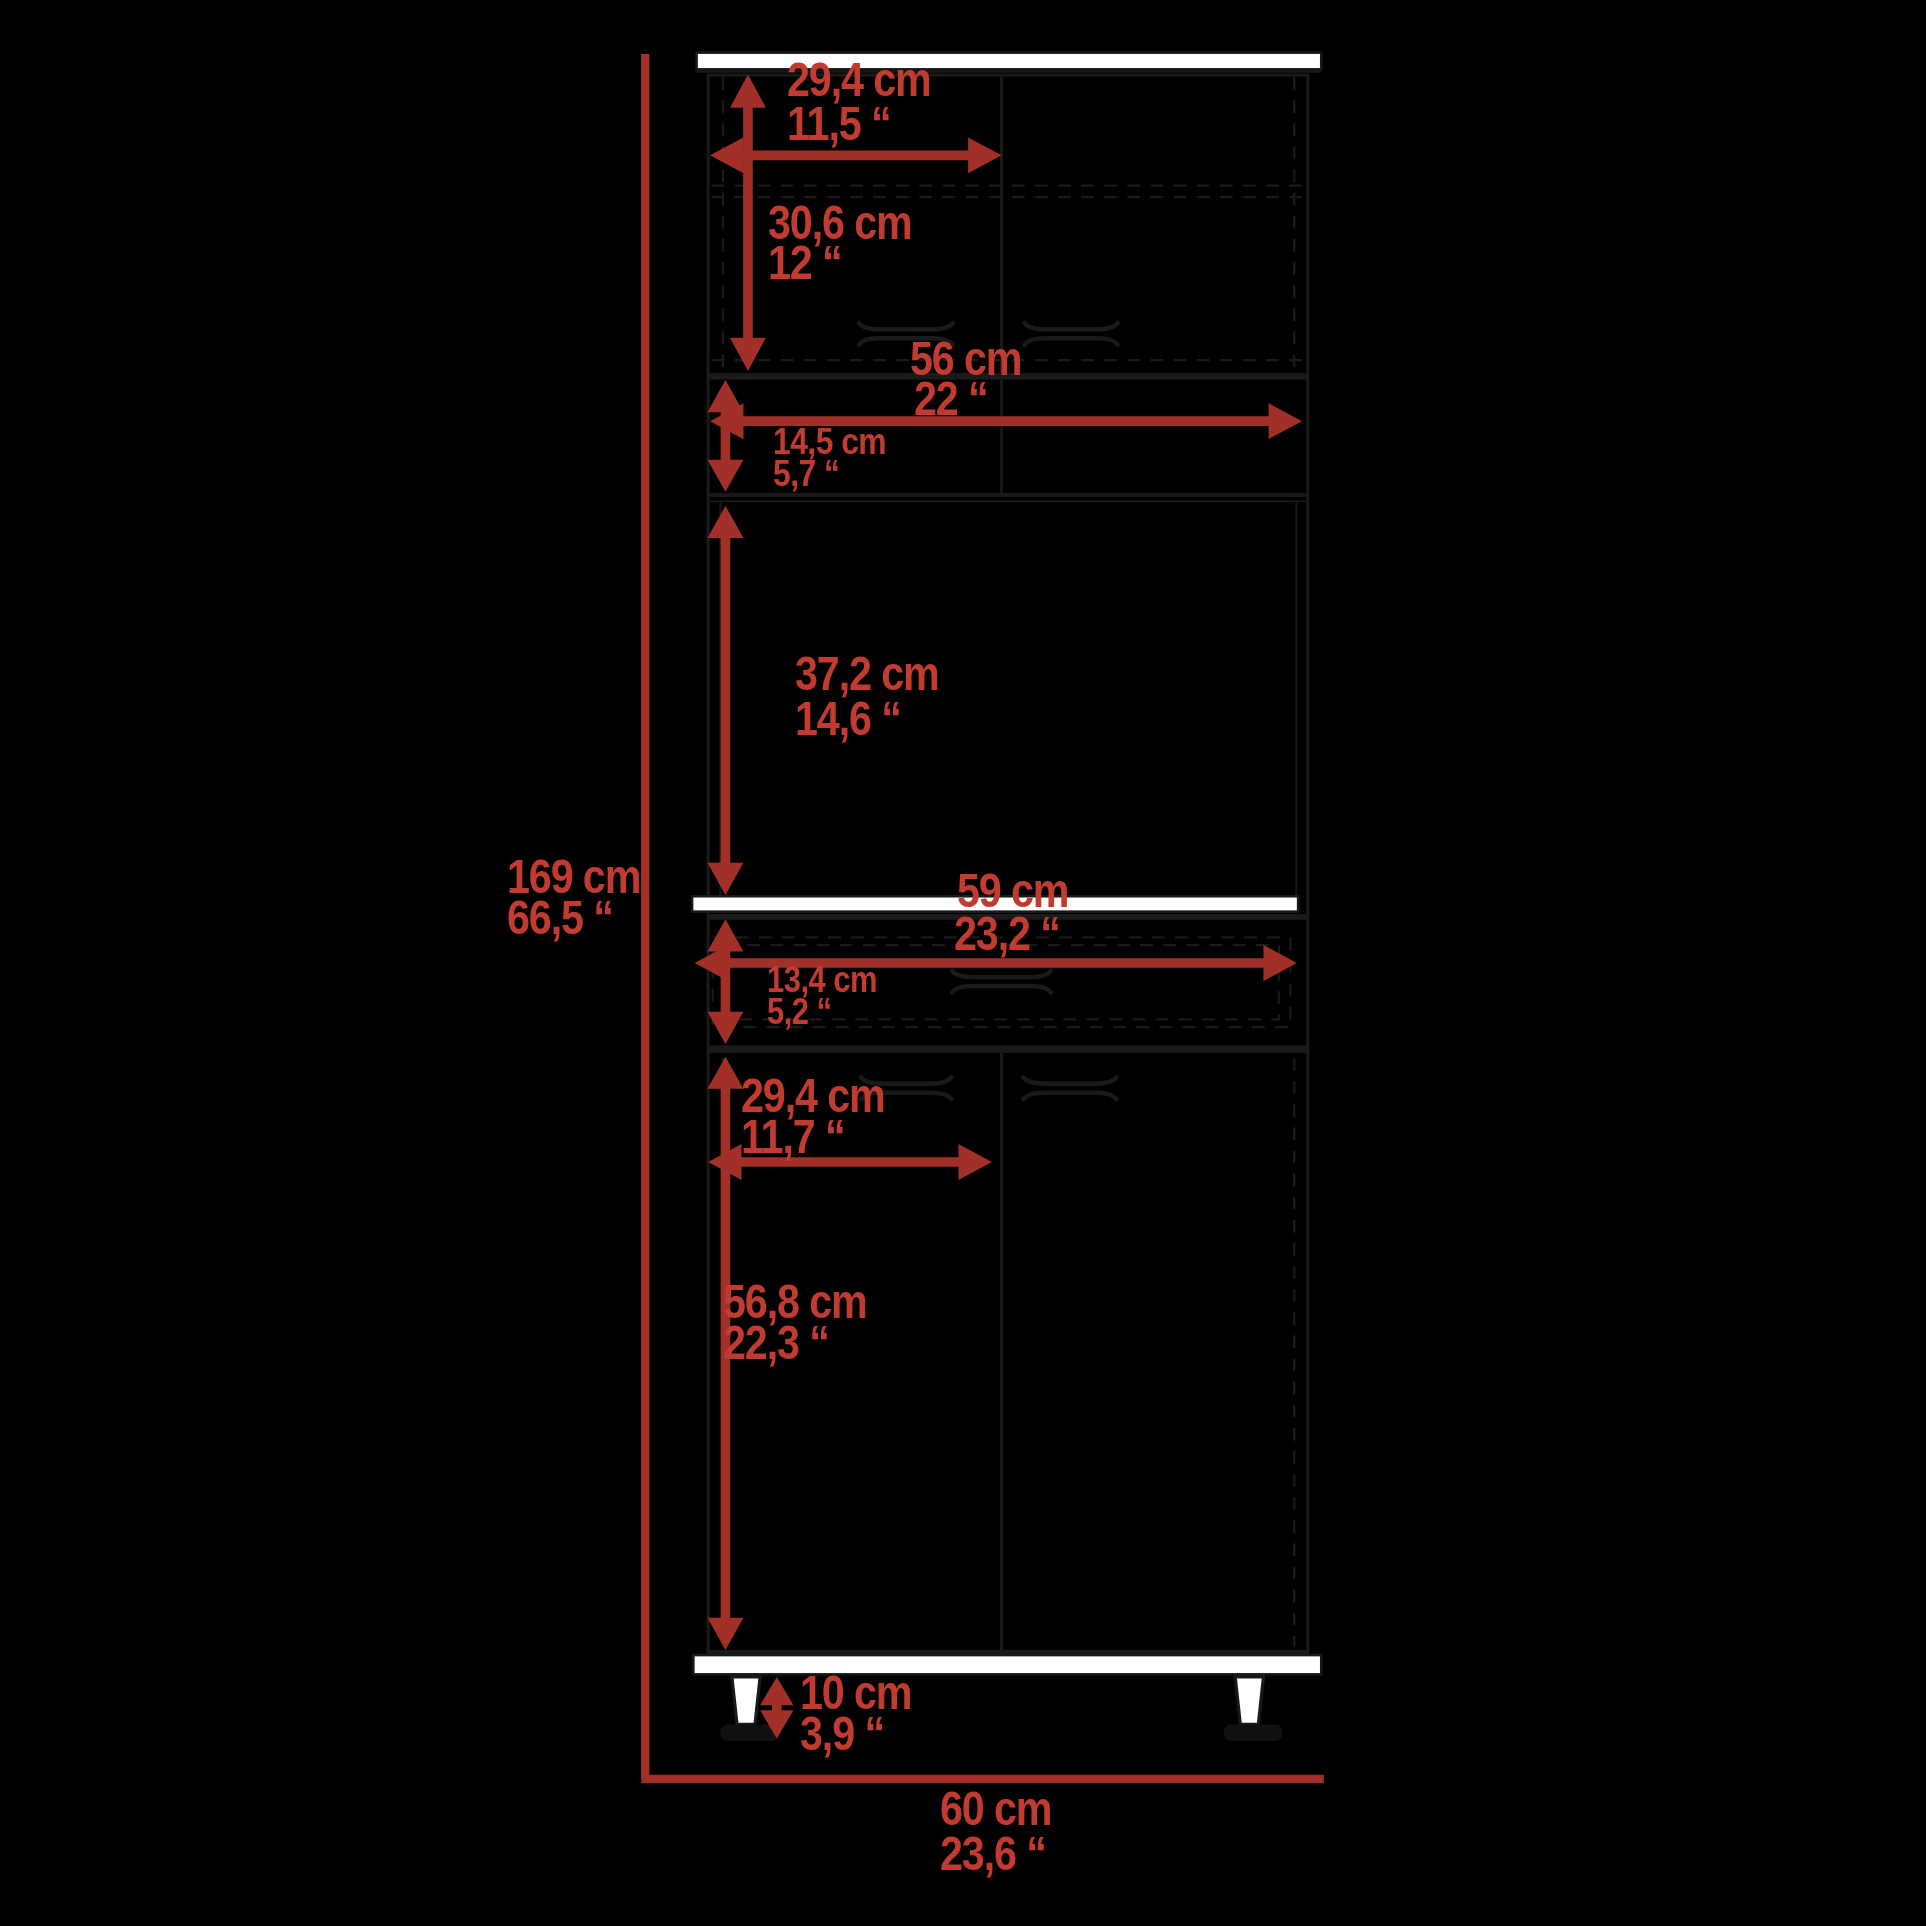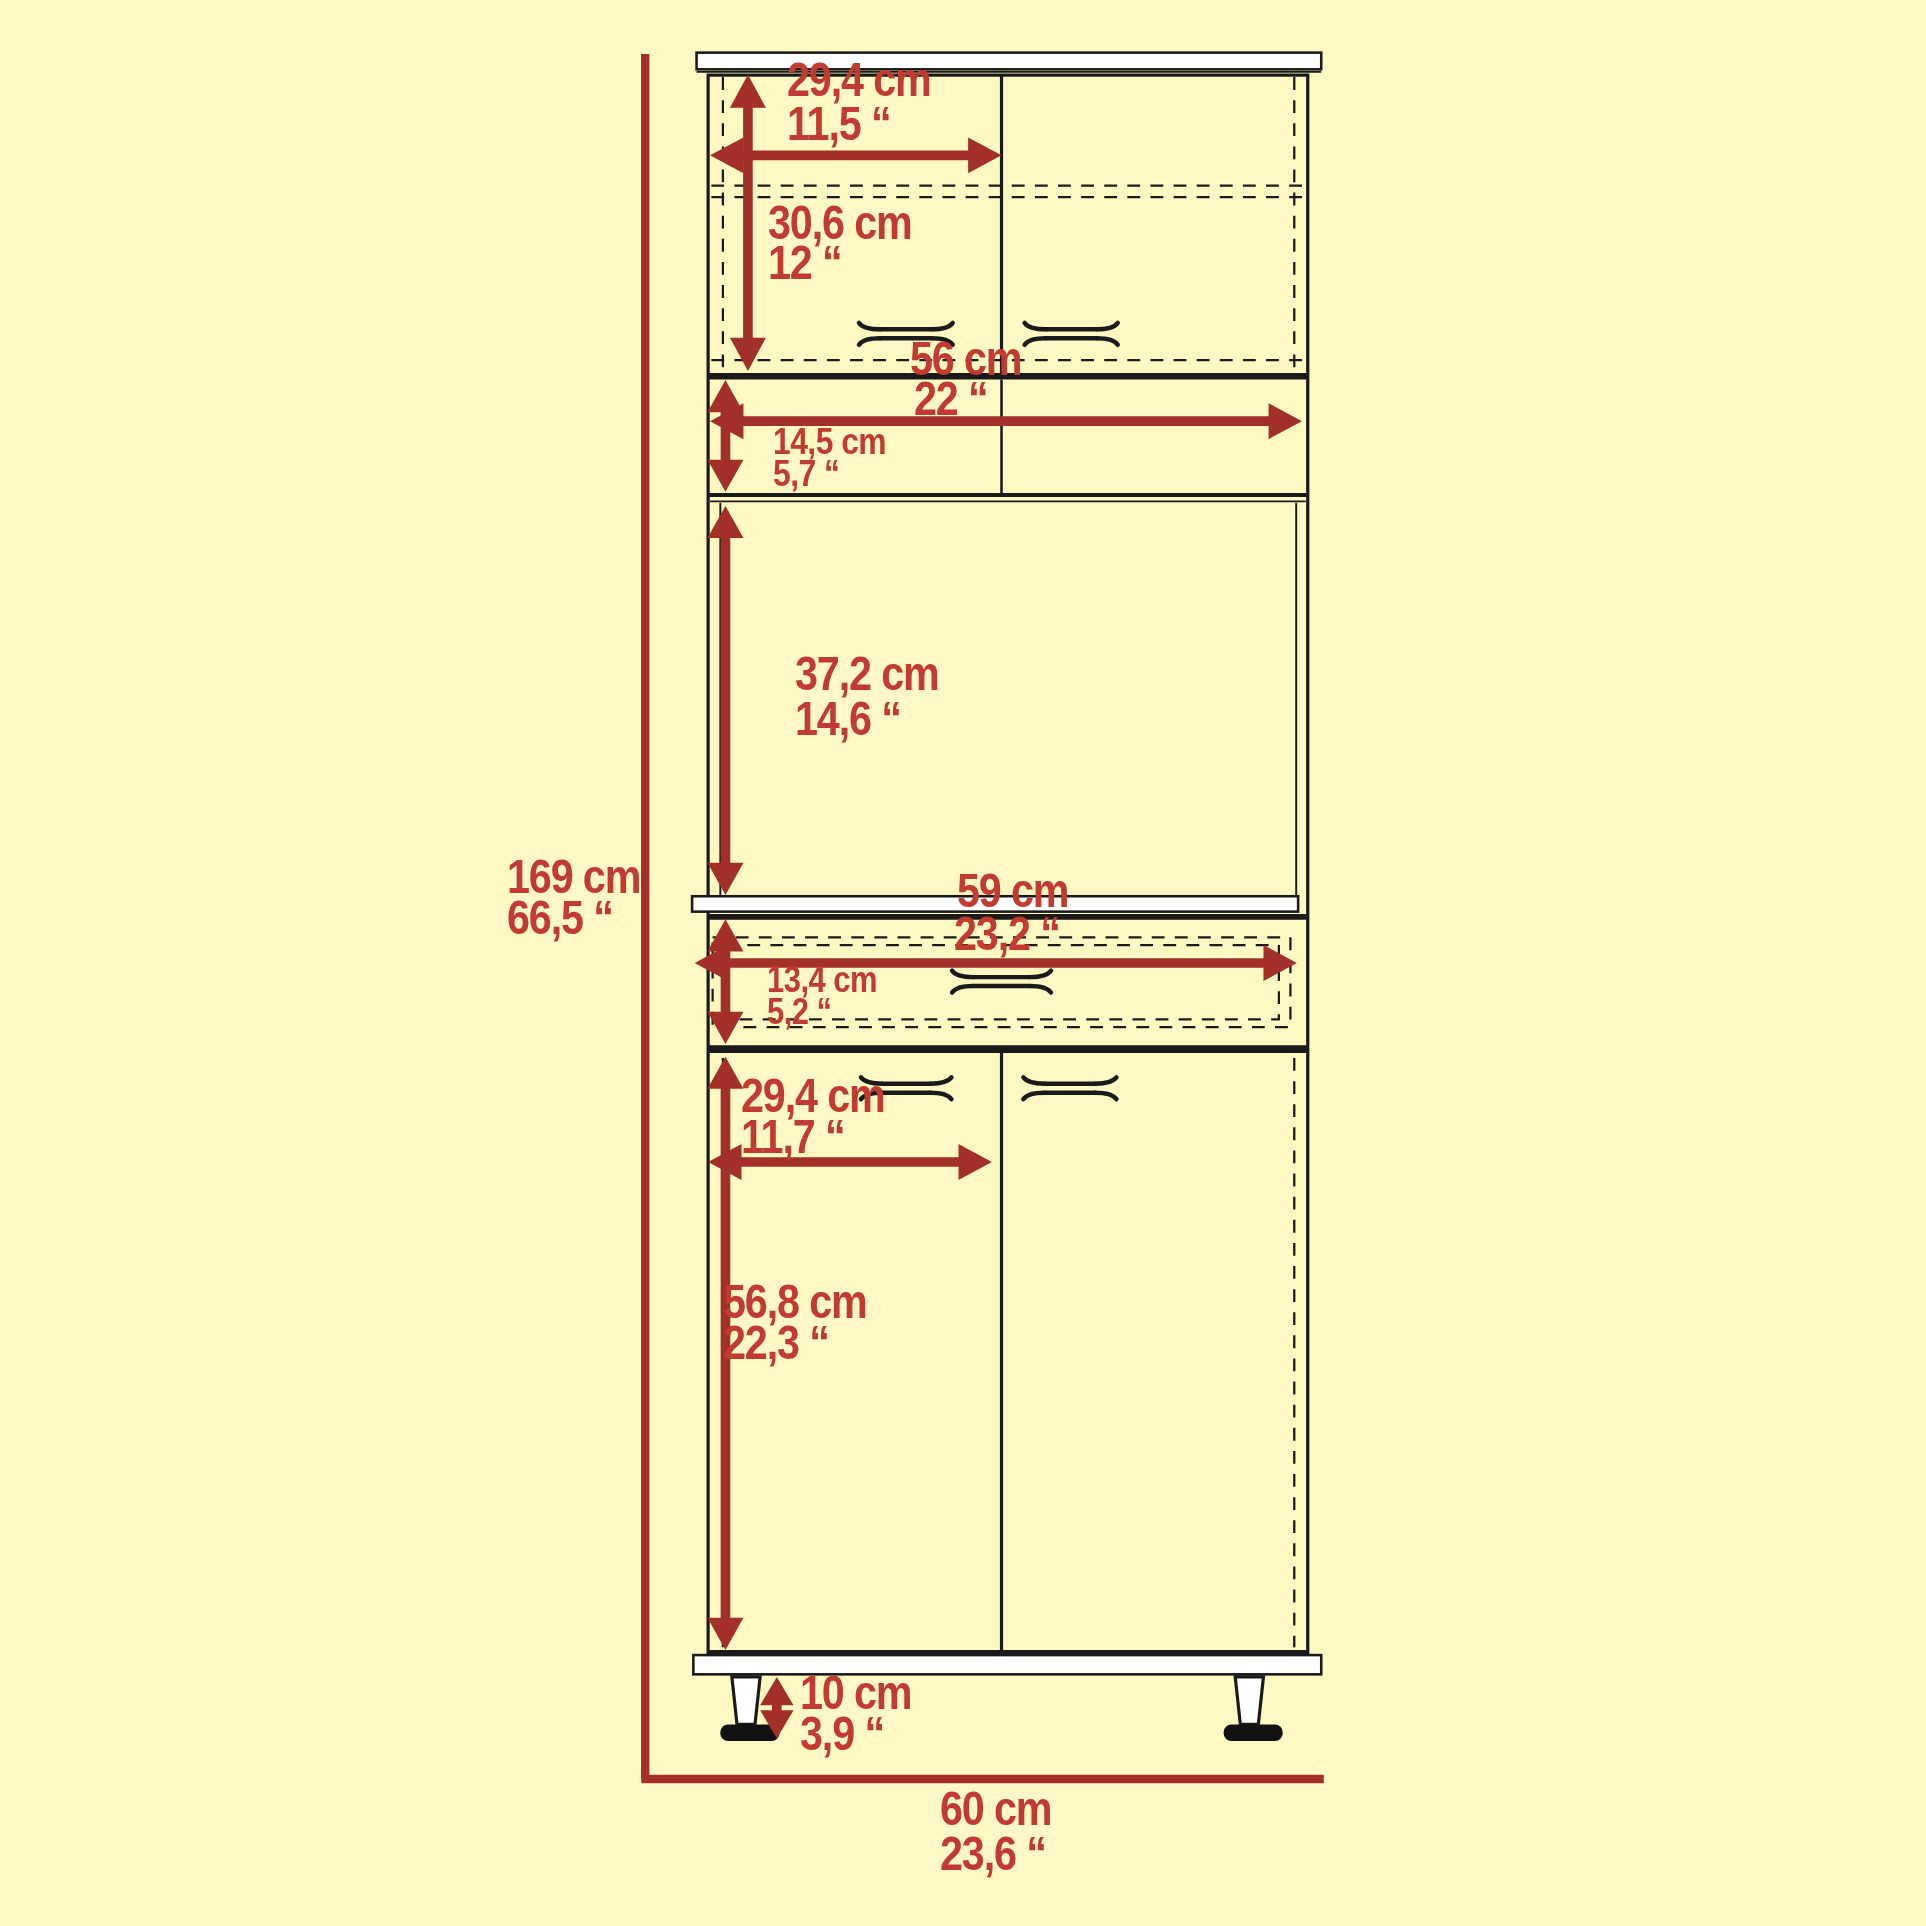--- a/index.html
+++ b/index.html
@@ -1,16 +1,16 @@
 <!DOCTYPE html>
 <html style="--dim-text: #c13b30; --dim-line: #a23029; --structure: #1a1a1a; --background: #ffffff;font-size:10.3px"><head>
 <meta charset="utf-8">
 <style>
   html,body{margin:0;padding:0;background:#fff;}
-  .canvas{position:relative;width:1926px;height:1926px;background:#fef9c3;overflow:hidden;
+  .canvas{position:relative;width:1926px;height:1926px;background:#000000;overflow:hidden;
           font-family:"Liberation Sans",sans-serif;}
   svg.draw{position:absolute;left:0;top:0;}
   .dim{position:absolute;font-weight:bold;color:var(--dim-text,#c13b30);
        font-size:48px;line-height:0.98;letter-spacing:-1.3px;white-space:nowrap;
        transform:scaleX(0.86);transform-origin:left top;}
   .dim.md{font-size:37px;letter-spacing:-0.6px;}
   .dim.sm{font-size:36px;letter-spacing:-0.6px;}
   .blk{stroke:var(--structure,#1a1a1a);fill:none;}
   .fillw{fill:#fff;}
   .dash{stroke:var(--structure,#1a1a1a);fill:none;stroke-width:3.5;stroke-dasharray:20 16;}

